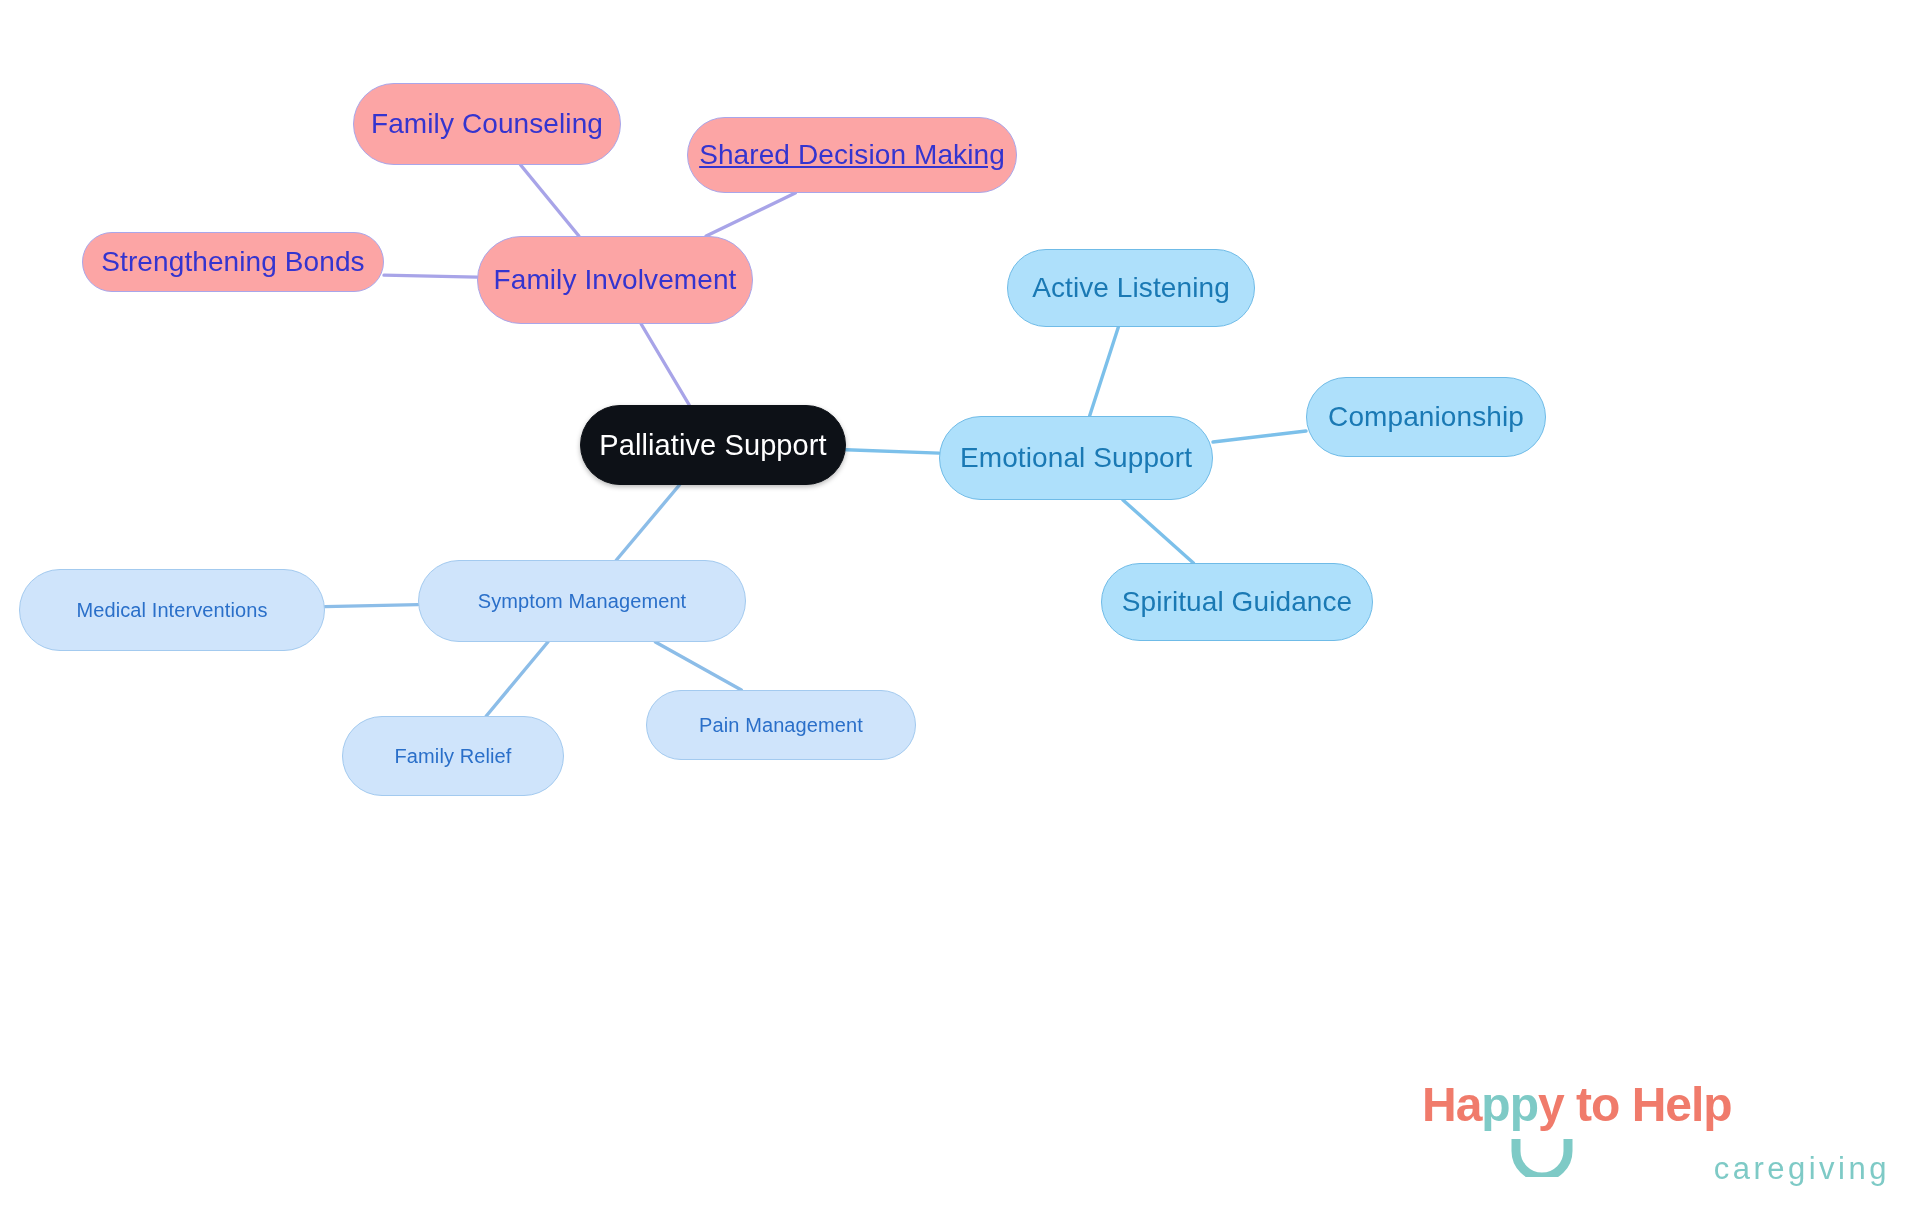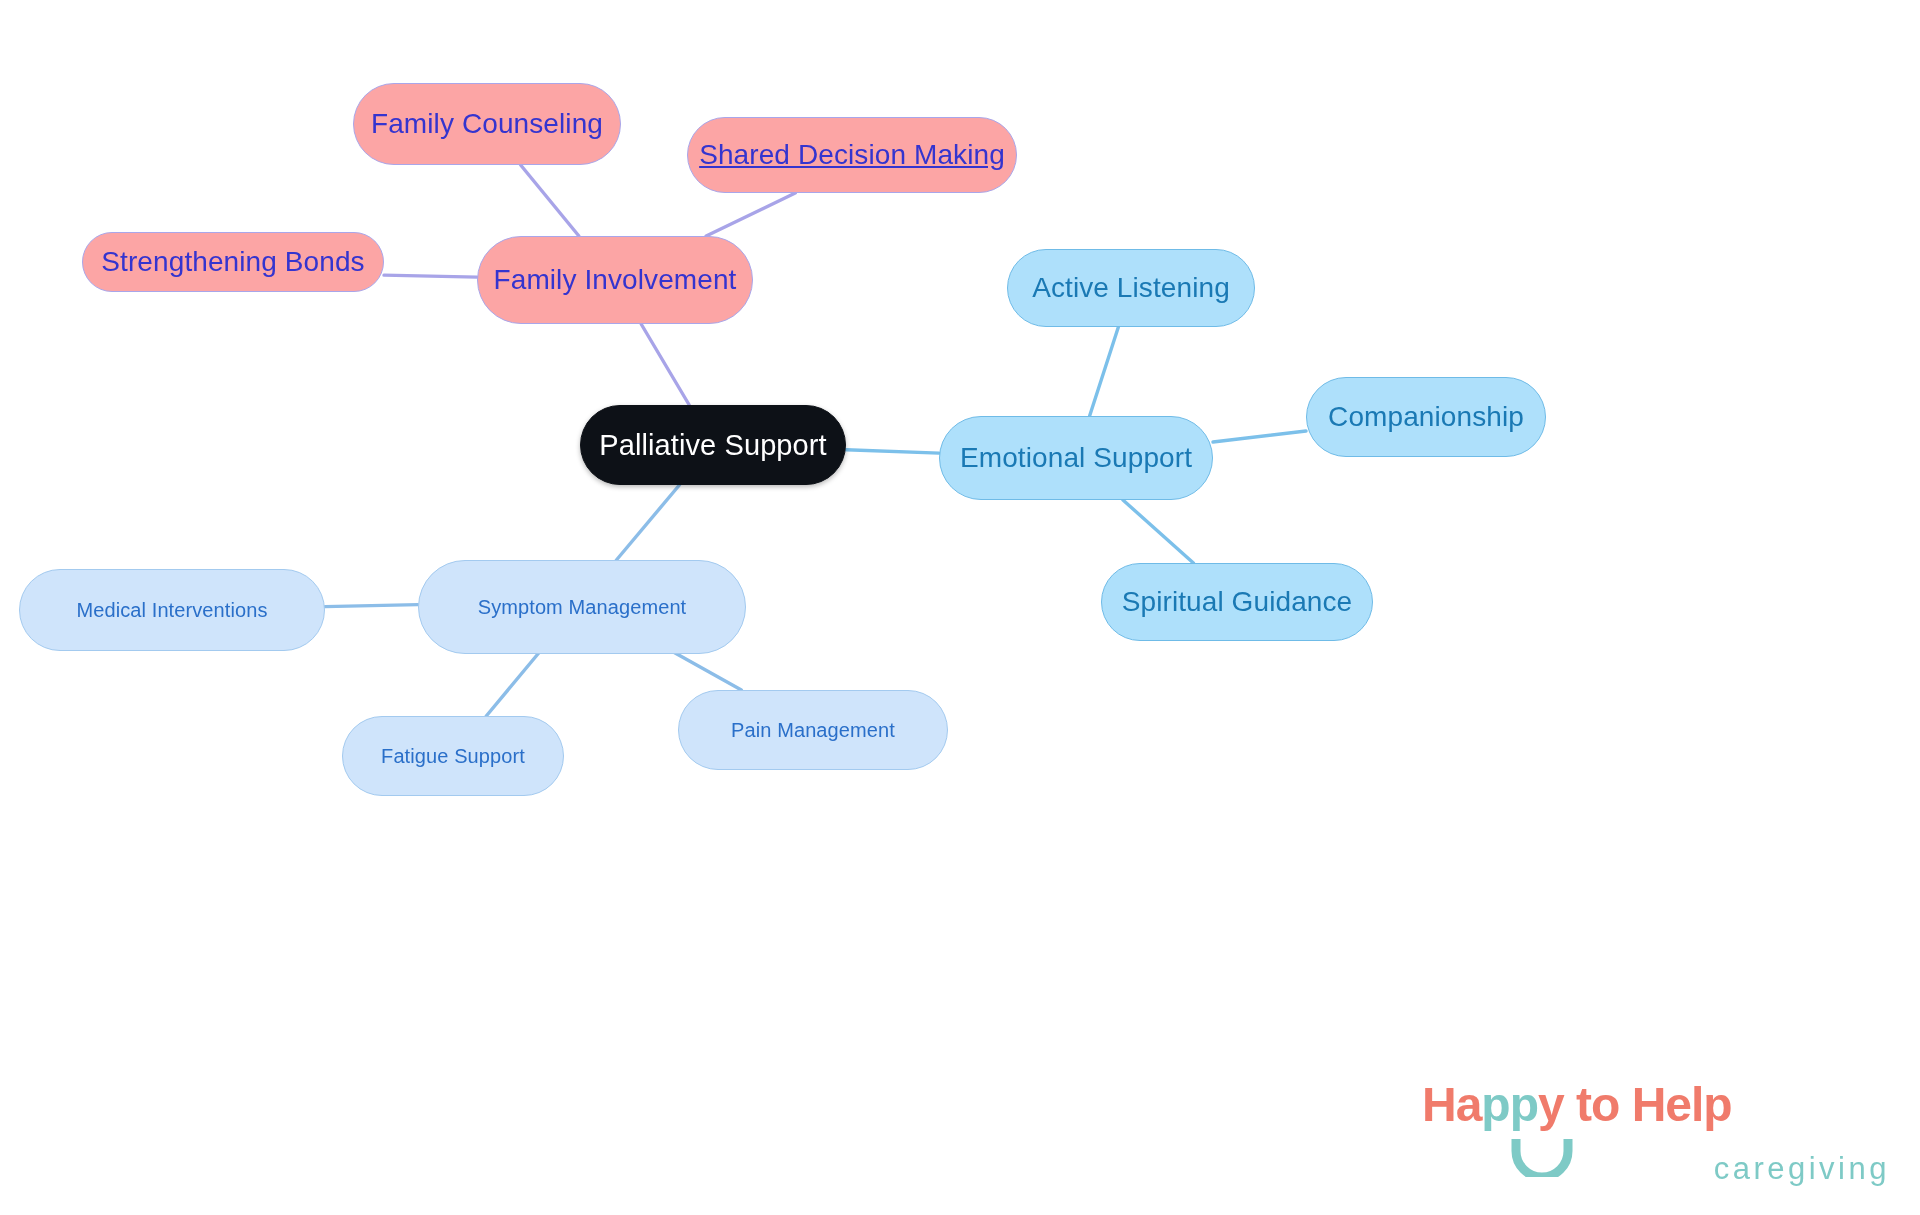--- a/index.html
+++ b/index.html
@@ -150,30 +150,30 @@
       </div>
       <div class="node node-skyblue" style="left: 1007px; top: 249px; width: 248px; height: 78px;">
         <span>Active Listening</span>
       </div>
       <div class="node node-skyblue" style="left: 1306px; top: 377px; width: 240px; height: 80px;">
         <span>Companionship</span>
       </div>
       <div class="node node-skyblue" style="left: 1101px; top: 563px; width: 272px; height: 78px;">
         <span>Spiritual Guidance</span>
       </div>
-      <div class="node node-paleblue" style="left: 418px; top: 560px; width: 328px; height: 94px;">
+      <div class="node node-paleblue" style="left: 418px; top: 560px; width: 328px; height: 82px;">
         <span>Symptom Management</span>
       </div>
       <div class="node node-paleblue" style="left: 19px; top: 569px; width: 306px; height: 82px;">
         <span>Medical Interventions</span>
       </div>
       <div class="node node-paleblue" style="left: 342px; top: 716px; width: 222px; height: 80px;">
-        <span>Fatigue Support</span>
+        <span>Family Relief</span>
       </div>
-      <div class="node node-paleblue" style="left: 678px; top: 690px; width: 270px; height: 80px;">
+      <div class="node node-paleblue" style="left: 646px; top: 690px; width: 270px; height: 70px;">
         <span>Pain Management</span>
       </div>
     </div>
 
   <div id="brand-logo">
     <div class="logo-wordmark">
       <span class="logo-coral">Ha</span><span class="logo-teal">pp</span><span class="logo-coral">y to Help</span>
     </div>
     <svg class="logo-smile" viewBox="0 0 62 40">
       <path d="M5 2 L5 14 A26 26 0 0 0 57 14 L57 2" fill="none" stroke="#7ecac6" stroke-width="9" stroke-linecap="butt"></path>

